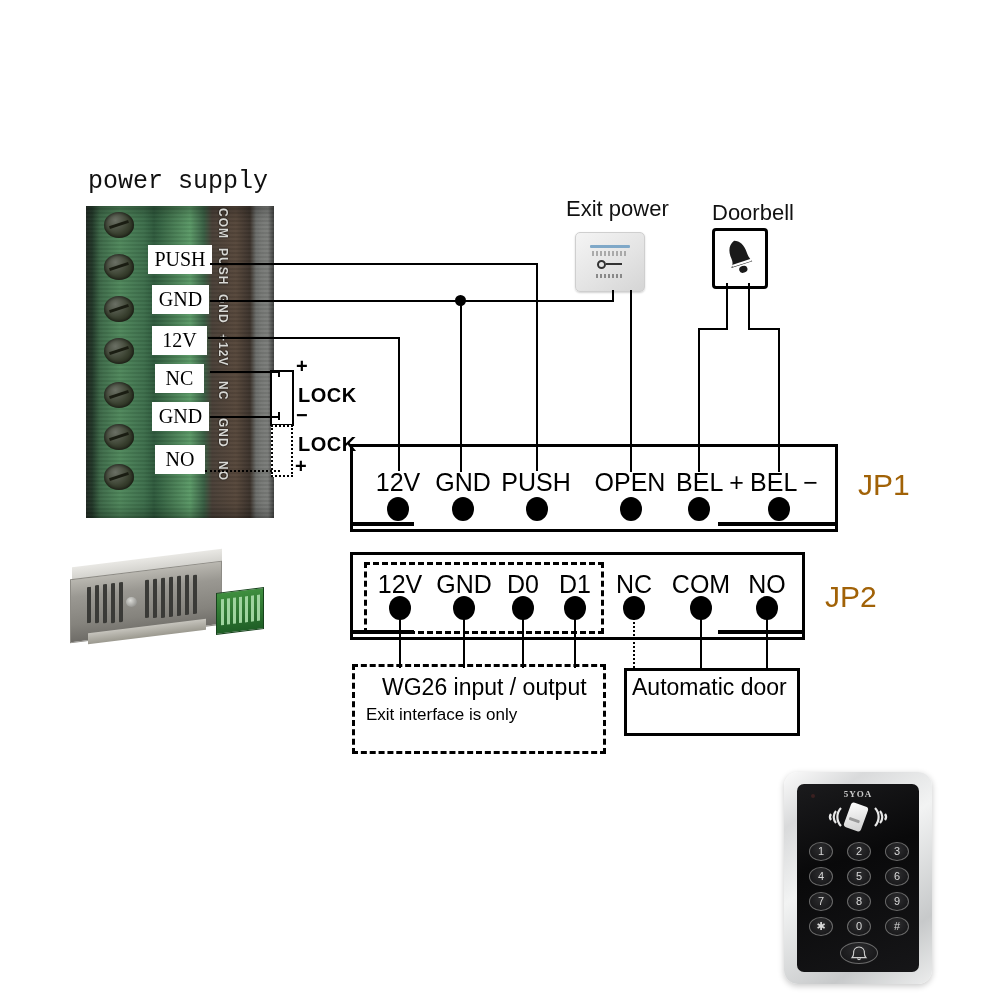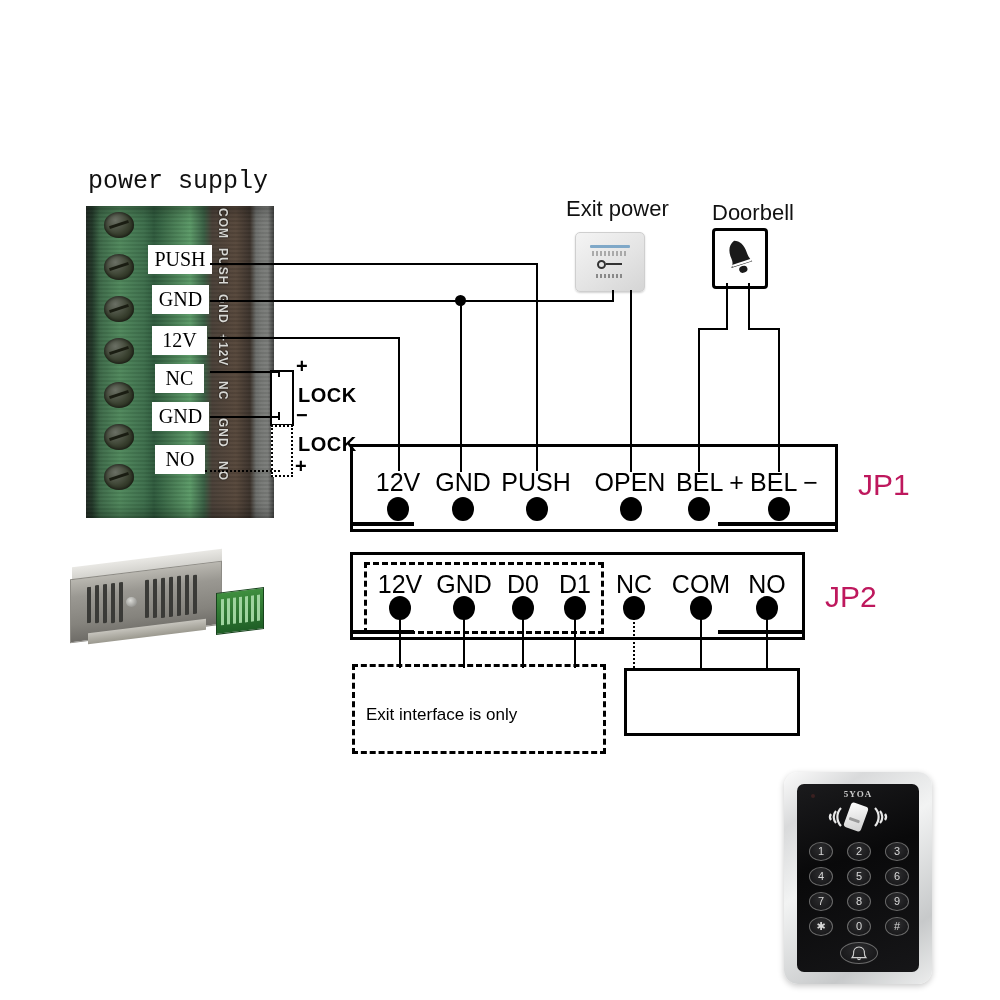--- a/index.html
+++ b/index.html
@@ -144,21 +144,21 @@
   .doorbell{
     position:absolute;left:712px;top:228px;width:50px;height:55px;
     background:#fff;border:3px solid #000;border-radius:4px;
   }
   .bell{position:absolute;left:9px;top:6px;width:30px;height:38px;}
 
   
   .connbox{position:absolute;border:3px solid #000;background:transparent;box-sizing:border-box;}
   .pin{position:absolute;width:22px;height:24px;border-radius:50%;background:#000;}
   .pinlabel{position:absolute;font-size:25px;color:#000;text-align:center;white-space:nowrap;}
-  .jp-name{position:absolute;font-size:30px;color:#be185d;}
+  .jp-name{position:absolute;font-size:30px;color:#a16207;}
 
   .dashbox{position:absolute;border:3px dashed #000;box-sizing:border-box;background:transparent;}
   .solidbox{position:absolute;border:3px solid #000;box-sizing:border-box;background:transparent;}
   .capt-title{position:absolute;font-size:23px;color:#000;white-space:nowrap;}
   .capt-line{position:absolute;font-size:17px;color:#000;white-space:nowrap;}
 
   
   .lockrect{position:absolute;border:2px solid #000;background:#fff;}
   .lockrect-d{position:absolute;border:2px dotted #000;background:#fff;}
   .sign{position:absolute;font-size:20px;color:#000;font-weight:bold;}
@@ -362,23 +362,25 @@
 
   <div class="wv" style="left:399px;top:618px;height:50px;"></div>
   <div class="wv" style="left:463px;top:618px;height:50px;"></div>
   <div class="wv" style="left:522px;top:618px;height:50px;"></div>
   <div class="wv" style="left:574px;top:618px;height:50px;"></div>
   <div class="wv-dot" style="left:633px;top:618px;height:50px;"></div>
   <div class="wv" style="left:700px;top:618px;height:50px;"></div>
   <div class="wv" style="left:766px;top:618px;height:50px;"></div>
 
   <div class="dashbox" style="left:352px;top:664px;width:254px;height:90px;"></div>
+  <div class="capt-title" style="left:382px;top:674px;">WG26 input / output</div>
   <div class="capt-line" style="left:366px;top:705px;">Exit interface is only</div>
 
   <div class="solidbox" style="left:624px;top:668px;width:176px;height:68px;"></div>
+  <div class="capt-title" style="left:632px;top:674px;">Automatic door</div>
 
   <div class="keypad">
     <div class="keypad-face">
       <div class="kp-led"></div>
       <div class="kp-brand">5YOA</div>
 
       <svg class="abs" style="left:24px;top:20px;width:26px;height:26px;" viewBox="0 0 26 26">
         <path d="M20 4 A13 13 0 0 0 20 22" stroke="#e8e8e8" stroke-width="2.2" fill="none"></path>
         <path d="M15 7 A9 9 0 0 0 15 19" stroke="#e8e8e8" stroke-width="2.2" fill="none"></path>
         <path d="M10 10 A5 5 0 0 0 10 16" stroke="#e8e8e8" stroke-width="2.2" fill="none"></path>

